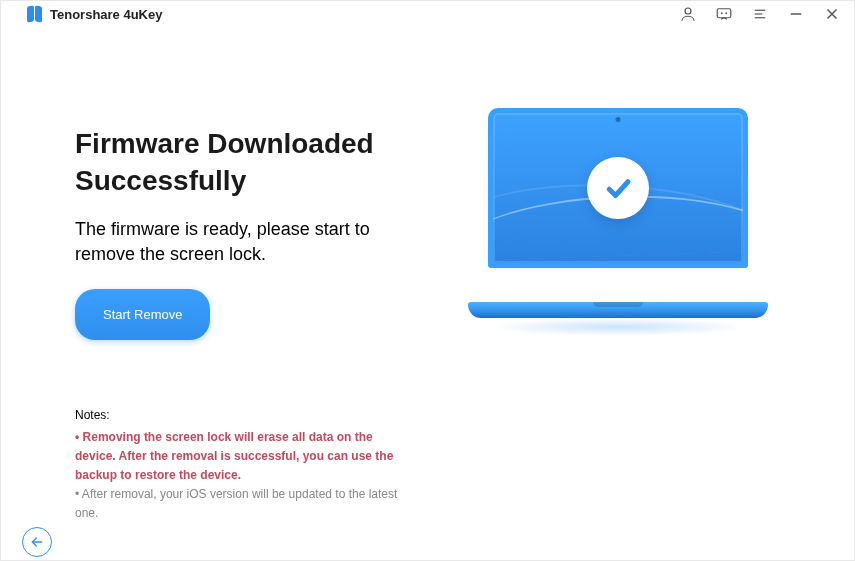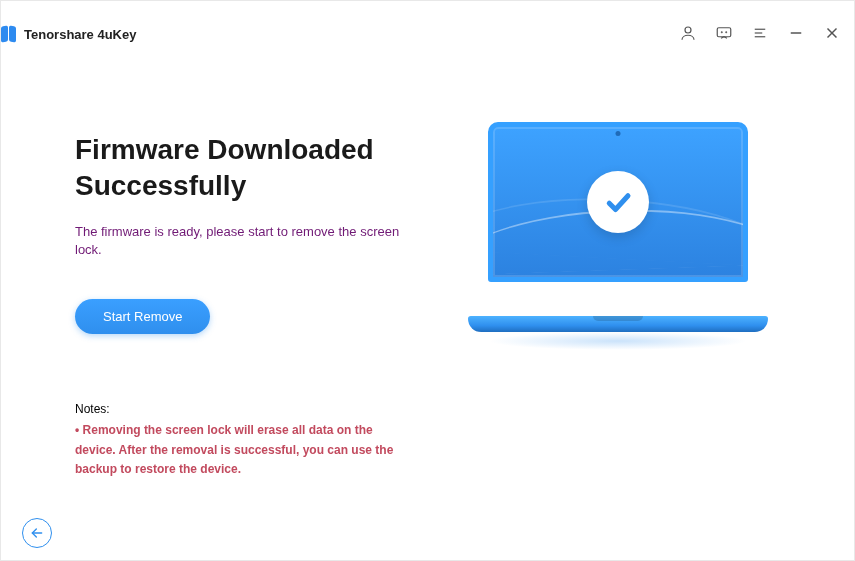--- a/index.html
+++ b/index.html
@@ -4,45 +4,45 @@
 <style>
   * { box-sizing: border-box; margin: 0; padding: 0; }
   html, body { width: 855px; height: 561px; font-family: "Segoe UI", Arial, sans-serif; background: #fff; }
   .window {
     width: 855px; height: 561px; background: #fff; position: relative;
     display: flex; flex-direction: column;
     box-shadow: inset 0 0 0 1px #e8e8e8;
   }
   
   .titlebar {
-    height: 42px; display: flex; align-items: flex-end; justify-content: space-between;
-    padding: 0 14px 0 0;
+    height: 42px; display: flex; align-items: center; justify-content: space-between;
+    padding: 0 14px 0 26px;
     gap: 36px;
   }
   .title-left { display: flex; align-items: center; gap: 8px; }
   .logo { width: 16px; height: 16px; display:flex; gap:1px; align-items:center; justify-content:center; }
   .logo .half { width: 7px; height: 16px; background: #2e8bf0; border-radius: 2px; transform: skewY(-10deg); }
   .logo .half.r { transform: skewY(10deg); background:#2e8bf0; }
   .app-title { font-size: 13px; font-weight: 600; color: #222; }
   .title-right { display: flex; align-items: center; gap: 18px; }
   .title-icon { width: 18px; height: 18px; color: #555; cursor: pointer; display:flex; align-items:center; justify-content:center; }
   .title-icon svg { width: 18px; height: 18px; stroke: #555; fill:none; stroke-width:1.6; }
   .title-icon.close svg, .title-icon.min svg { stroke-width:2; }
 
   
   .content {
     flex: 1; padding: 0 70px 0 75px; display: flex; gap: 40px; align-items: flex-start;
     margin-top: 90px;
   }
   .left-col { flex: 1; max-width: 370px; }
-  .heading { font-size: 28px; font-weight: 700; color: #1a1a1a; line-height: 1.3; margin-bottom: 18px; }
-  .subtext { font-size: 13px; color: #701a75; margin-bottom: 40px; line-height:1.4; }
+  .heading { font-size: 28px; font-weight: 700; color: #1a1a1a; line-height: 1.3; margin-bottom: 18px; margin-top: 8px; }
+  .subtext { font-size: 18px; color: #000000; margin-bottom: 22px; line-height:1.4; }
   .primary-btn {
     background: linear-gradient(180deg,#3a9fff 0%, #2f8fee 100%);
-    color: #fff; border: none; border-radius: 20px; padding: 10px 28px;
+    color: #fff; border: none; border-radius: 20px; padding: 18px 28px;
     font-size: 13px; cursor: pointer; font-weight:500;
     box-shadow: 0 2px 6px rgba(47,143,238,.35);
   }
   .notes-block { margin-top: 66px; font-size: 12px; line-height: 1.6; }
   .notes-heading { color: #000000; margin-bottom: 2px; }
   .note-warning { color: #c24a5e; font-weight: bold; }
   .note-normal { color: #888; }
 
   
   .illustration { flex: 1; display:flex; justify-content:center; align-items:center; margin-top:-10px; }
@@ -142,20 +142,21 @@
 
   <div class="content">
     <div class="left-col">
       <h1 class="heading">Firmware Downloaded Successfully</h1>
       <p class="subtext">The firmware is ready, please start to remove the screen lock.</p>
       <button class="primary-btn">Start Remove</button>
 
       <div class="notes-block">
         <div class="notes-heading">Notes:</div>
         <div class="note-warning">• Removing the screen lock will erase all data on the device. After the removal is successful, you can use the backup to restore the device.</div>
+        <div class="note-normal">• After removal, your iOS version will be updated to the latest one.</div>
       </div>
     </div>
 
     <div class="illustration">
       <div class="laptop">
         <div class="screen">
           <div class="camera"></div>
           <div class="wave"></div>
           <div class="wave w2"></div>
           <div class="check-badge">

